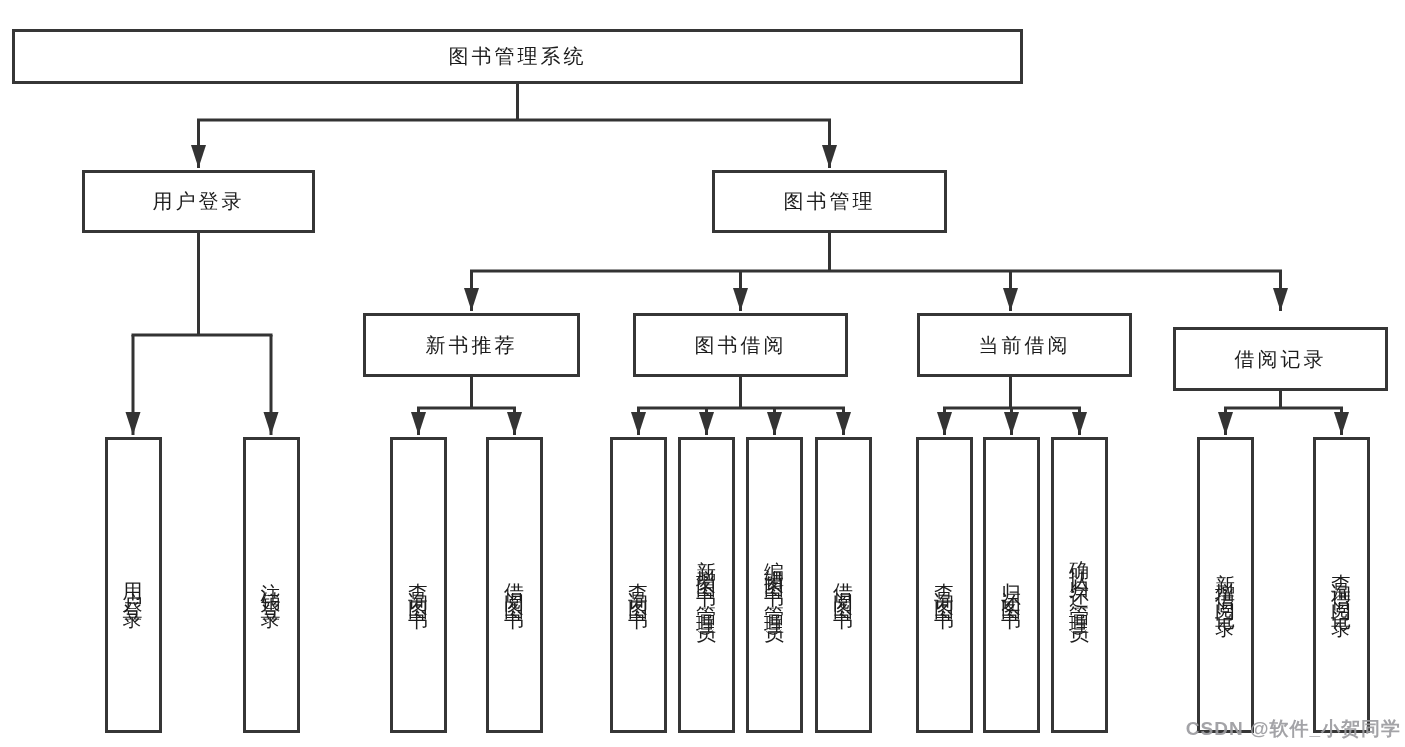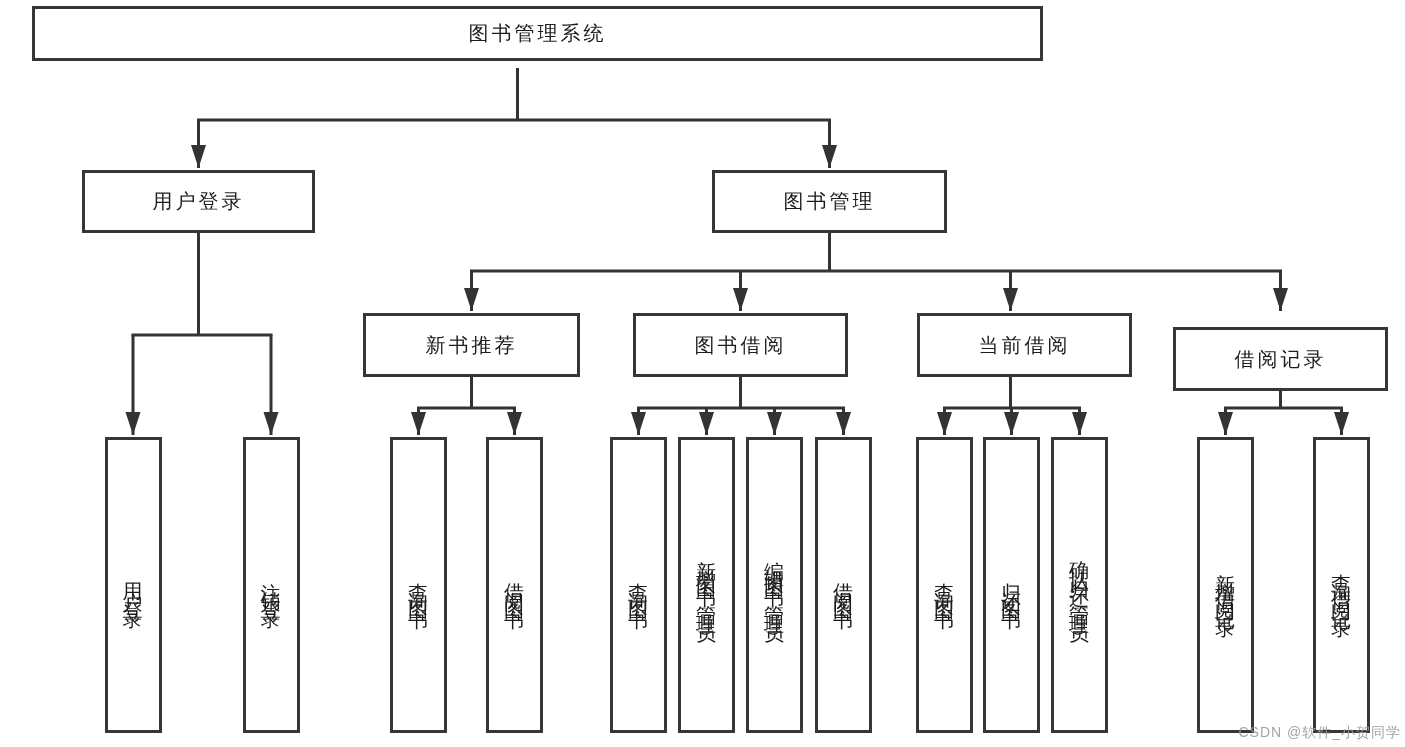--- a/index.html
+++ b/index.html
@@ -32,25 +32,26 @@
     writing-mode:vertical-rl;
     text-orientation:mixed;
     font-size:20px;
     letter-spacing:9px;
     line-height:1;
     white-space:nowrap;
   }
   .watermark{
     position:absolute;
     right:4px;bottom:5px;
-    font-size:14px;
+    font-size:19px;
     letter-spacing:1px;
     color:var(--watermark);
     opacity:.92;
     white-space:nowrap;
+    font-weight:bold;
   }
 </style>
 </head>
 <body>
 
 <div class="stage">
 
   <svg class="connectors" width="1405" height="747" viewBox="0 0 1405 747">
     <defs>
       <marker id="arw" markerUnits="userSpaceOnUse" markerWidth="26" markerHeight="18" refX="23" refY="7.5" orient="auto" style="overflow:visible">
@@ -94,21 +95,21 @@
       <path d="M1011.5,408 V435" marker-end="url(#arw)"></path>
       <path d="M1079.5,408 V435" marker-end="url(#arw)"></path>
 
       <path d="M1280.5,377 V408"></path>
       <path d="M1225.5,408 H1341.5" stroke-linecap="square"></path>
       <path d="M1225.5,408 V435" marker-end="url(#arw)"></path>
       <path d="M1341.5,408 V435" marker-end="url(#arw)"></path>
     </g>
   </svg>
 
-  <div class="box" style="left:12px;top:6px;width:1011px;height:55px;margin-left:20px;">
+  <div class="box" style="left:12px;top:29px;width:1011px;height:55px;">
     <span class="h-label">图书管理系统</span>
   </div>
 
   <div class="box" style="left:82px;top:170px;width:233px;height:63px;">
     <span class="h-label">用户登录</span>
   </div>
   <div class="box" style="left:363px;top:313px;width:217px;height:64px;">
     <span class="h-label">新书推荐</span>
   </div>
 

